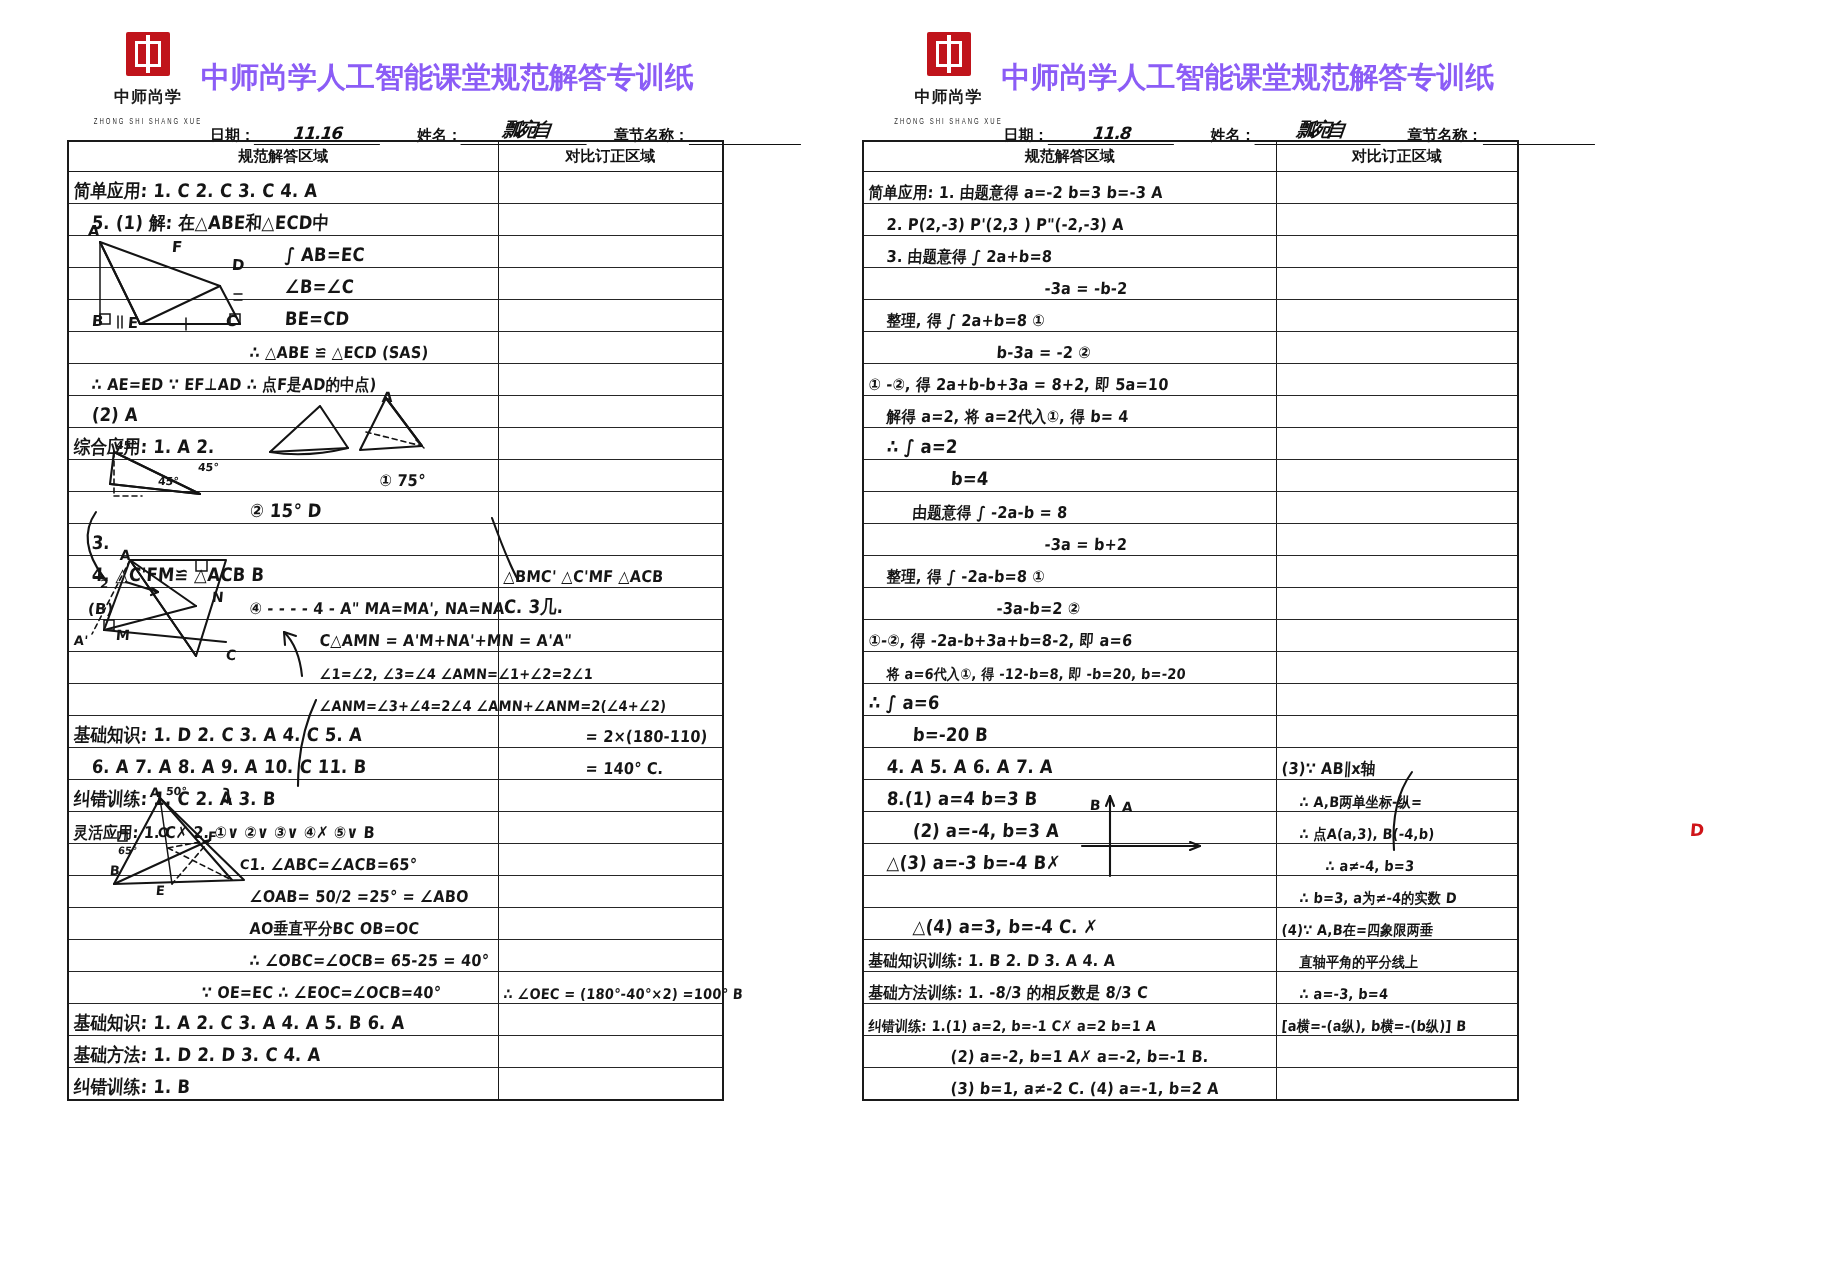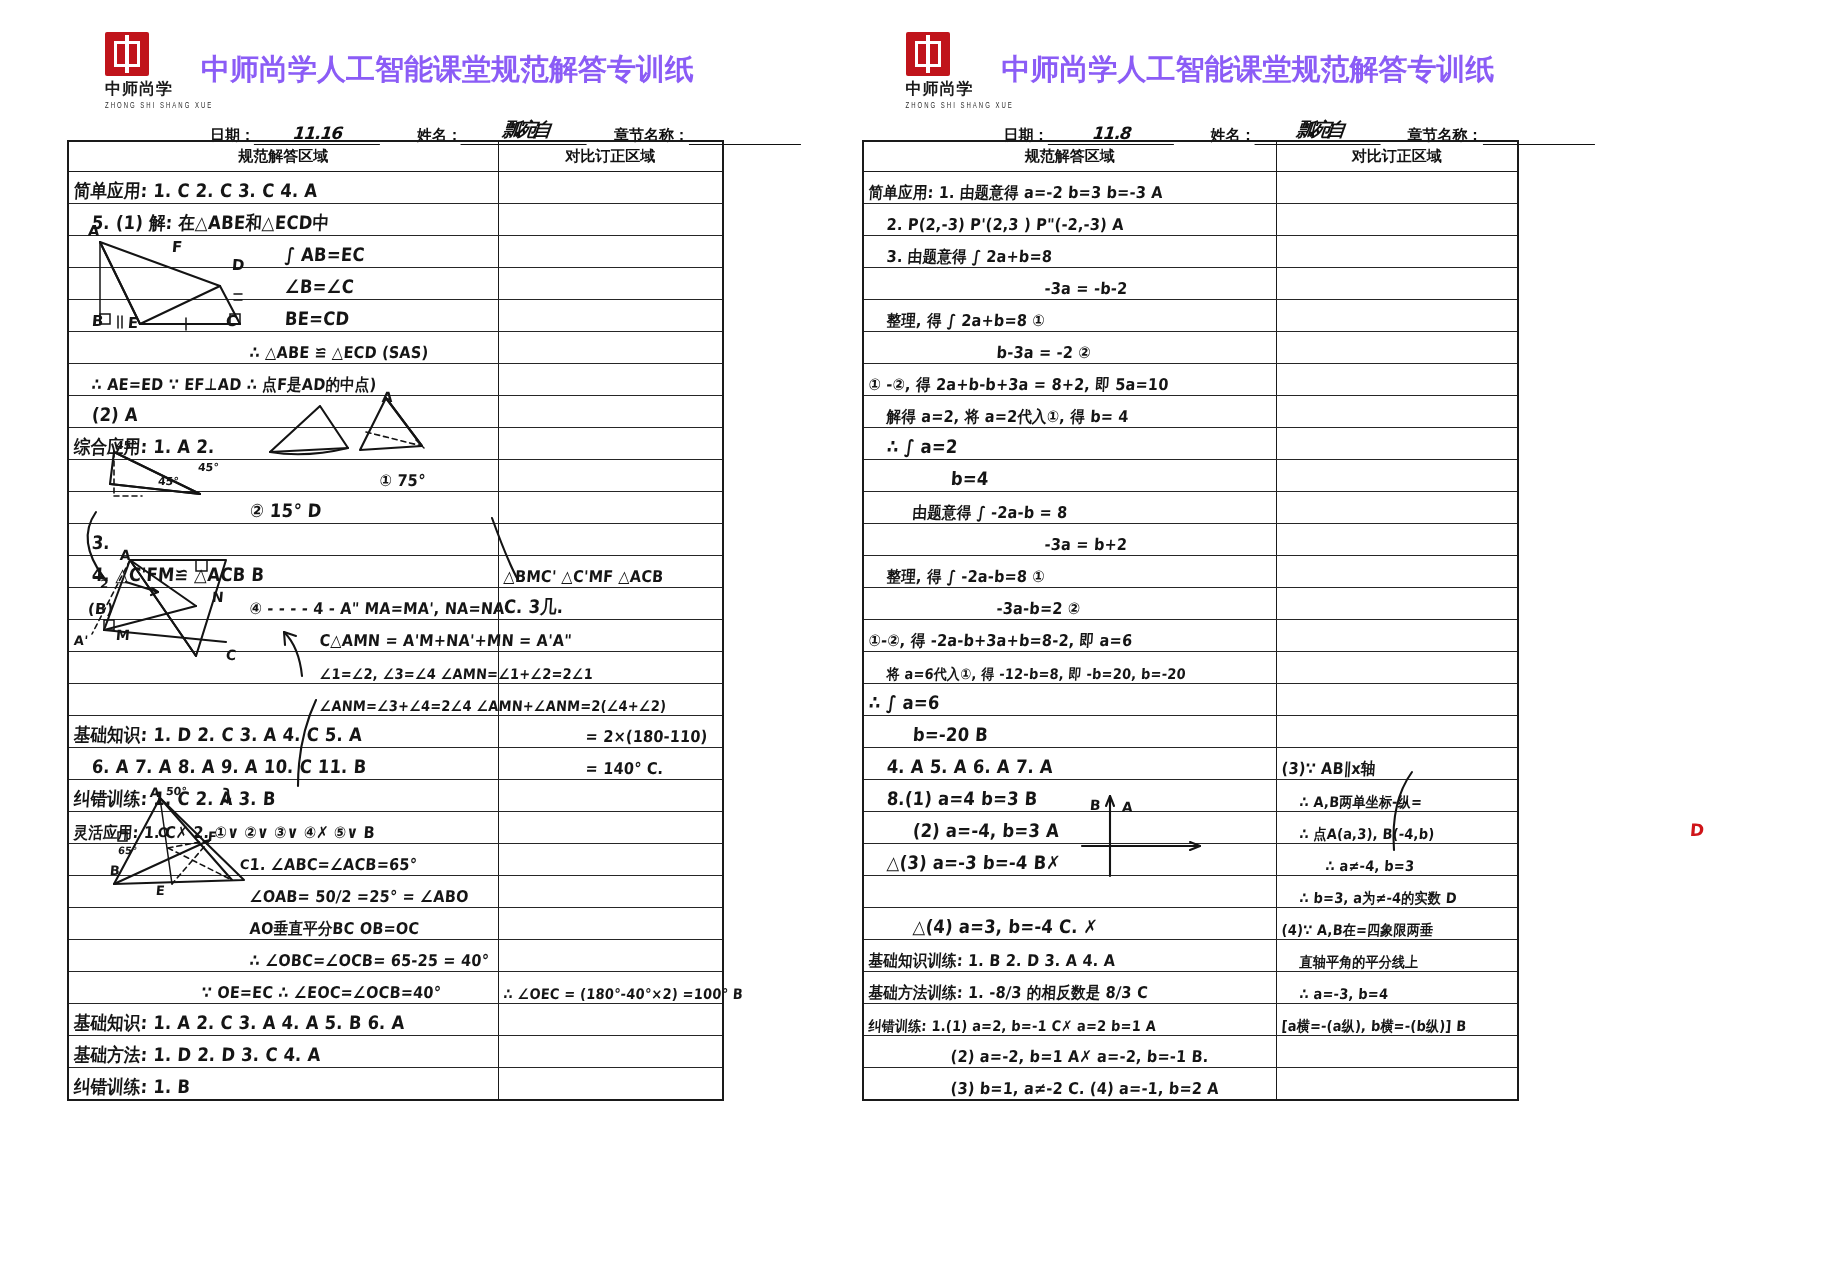--- a/index.html
+++ b/index.html
@@ -25,21 +25,23 @@
 
   
   .hdr{
     display:flex;
     align-items:center;
     gap:10px;
   }
   .logo{
     display:flex;
     flex-direction:column;
+    align-items:center;
     width:86px;
+    gap:8px;
   }
   .logo-mark{
     width:44px;height:44px;
     background:#c0141b;
     position:relative;
     border-radius:2px;
   }
   .logo-mark::before{
     content:"";
     position:absolute;

